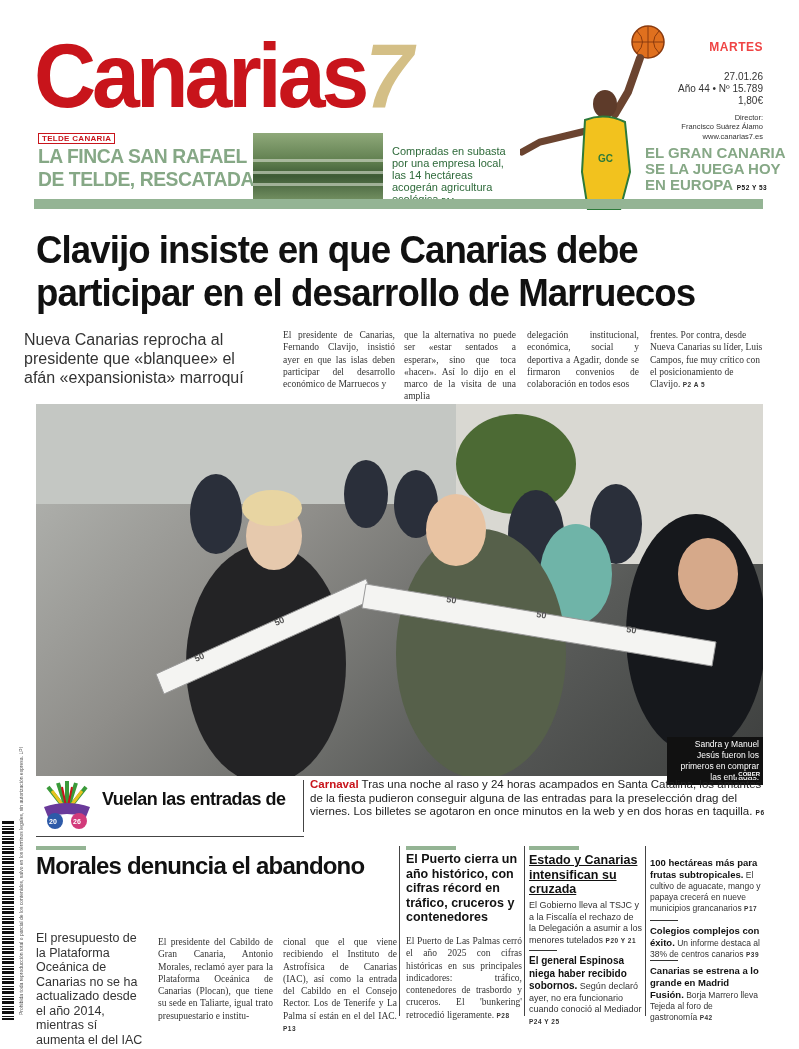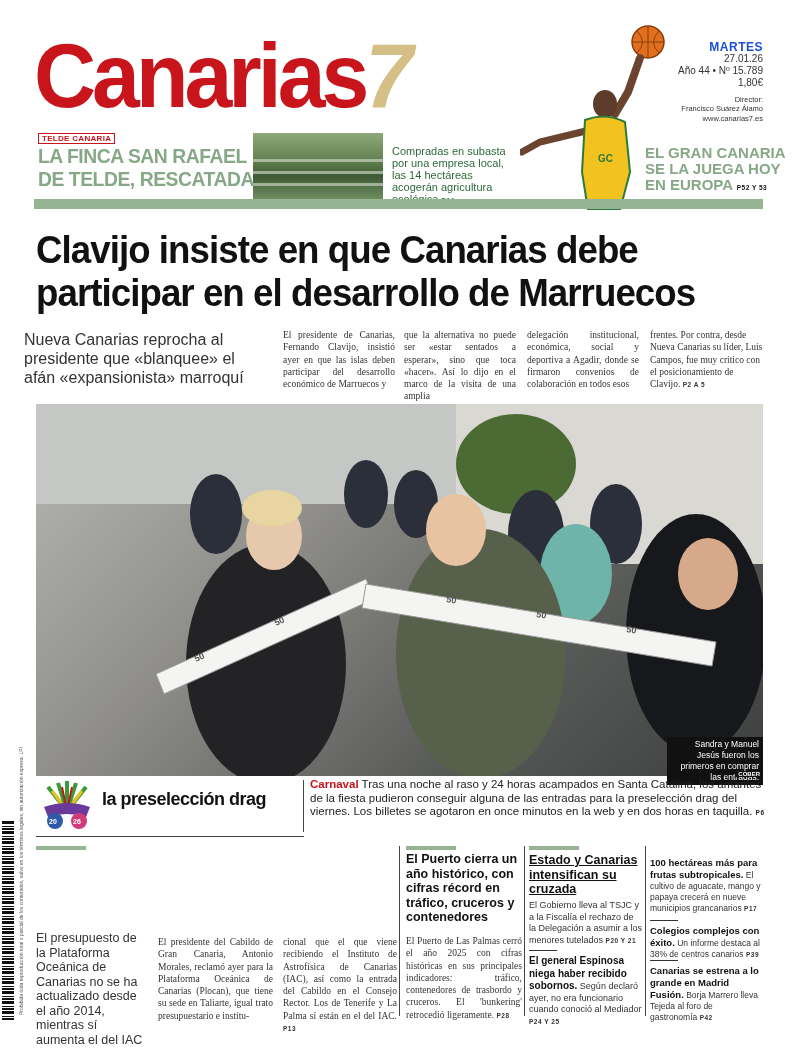--- a/index.html
+++ b/index.html
@@ -3,21 +3,21 @@
 <meta charset="utf-8">
 <style>
   * { box-sizing: border-box; margin: 0; padding: 0; }
   body { width: 799px; height: 1049px; background: #ffffff; position: relative; overflow: hidden; font-family: "Liberation Sans", sans-serif; color: #1a1a1a; }
   .abs { position: absolute; }
 
   
   .logo { left: 34px; top: 30px; font-family: "Liberation Sans", sans-serif; font-weight: 900; font-size: 86px; letter-spacing: -4px; line-height: 1; color: #c8141b; transform: scaleY(1.05); transform-origin: top left; }
   .logo .seven { color: #d4bf86; font-style: italic; letter-spacing: 0; }
   .meta { right: 36px; top: 41px; text-align: right; font-size: 10px; line-height: 12px; color: #333; }
-  .meta .day { font-weight: 700; font-size: 12px; letter-spacing: 0.5px; margin-bottom: 0; color: #1d4ed8; }
+  .meta .day { font-weight: 700; font-size: 12px; letter-spacing: 0.5px; margin-bottom: 18px; color: #ef4444; }
   .meta .director { margin-top: 6px; font-size: 7.5px; line-height: 9px; }
   .meta .web { font-weight: 400; font-size: 7.5px; }
 
   
   .player { left: 520px; top: 22px; width: 150px; height: 188px; }
 
   
   .teaser-bar { left: 34px; top: 199px; width: 729px; height: 10px; background: #94b494; }
   .tag { left: 38px; top: 133px; font-size: 8px; font-weight: 700; color: #c8141b; border: 1px solid #c8141b; padding: 0 3px; line-height: 9px; letter-spacing: 0.3px; }
   .teaser1 { left: 38px; top: 144px; font-size: 21px; line-height: 23px; color: #86a886; font-weight: 700; letter-spacing: -0.5px; font-family: "Liberation Sans", sans-serif; transform: scaleX(0.92); transform-origin: left; }
@@ -150,32 +150,33 @@
     <path d="M31 30 L16 10 M31 30 L46 10" stroke="#e8c21e" stroke-width="3"></path>
     <path d="M31 30 L26 6 M31 30 L36 6" stroke="#c8141b" stroke-width="2"></path>
     <path d="M8 26 Q31 18 54 26 L50 36 Q31 30 12 36 Z" fill="#6a3a9a"></path>
     <circle cx="19" cy="40" r="8" fill="#2d5aa8"></circle>
       <circle cx="43" cy="40" r="8" fill="#d23a7a"></circle>
     <text x="13" y="43" font-size="7" fill="#fff" font-family="Liberation Sans, sans-serif" font-weight="700">20</text>
     <text x="37" y="43" font-size="7" fill="#fff" font-family="Liberation Sans, sans-serif" font-weight="700">26</text>
   </svg>
 </div>
 <div class="abs carn-title">
-  <div>la preselección drag</div>
+  <div>Vuelan las entradas de</div>
 </div>
 <div class="abs rule-v" style="left:303px;top:780px;height:52px;"></div>
 <div class="abs carn-text">
   <span class="kw">Carnaval</span>
   <span>Tras una noche al raso y 24 horas acampados en Santa Catalina, los amantes de la fiesta pudieron conseguir alguna de las entradas para la preselección drag del viernes. Los billetes se agotaron en once minutos en la web y en dos horas en taquilla.</span>
   <span class="pageref">P6</span>
 </div>
 <div class="abs" style="left:36px;top:836px;width:268px;height:1px;background:#444;"></div>
 
 <div class="abs green-tab" style="left:36px;top:846px;width:50px;"></div>
 <div class="abs story-title" style="left:36px;top:853px;font-size:24px;line-height:26px;letter-spacing:-0.8px;width:362px;">
+  <div>Morales denuncia el abandono</div>
 </div>
 <div class="abs" style="left:36px;top:931px;width:112px;font-size:12.5px;line-height:14.5px;color:#333;">El presupuesto de la Plataforma Oceánica de Canarias no se ha actualizado desde el año 2014, mientras sí aumenta el del IAC</div>
 <div class="abs body-col" style="left:158px;top:936px;width:115px;">El presidente del Cabildo de Gran Canaria, Antonio Morales, reclamó ayer para la Plataforma Oceánica de Canarias (Plocan), que tiene su sede en Taliarte, igual trato presupuestario e institu-</div>
 <div class="abs body-col" style="left:283px;top:936px;width:114px;">
   <span>cional que el que viene recibiendo el Instituto de Astrofísica de Canarias (IAC), así como la entrada del Cabildo en el Consejo Rector. Los de Tenerife y La Palma sí están en el del IAC.</span>
   <span class="pageref" style="font-family:'Liberation Sans',sans-serif;">P13</span>
 </div>
 <div class="abs rule-v" style="left:399px;top:846px;height:170px;"></div>
 
 <div class="abs green-tab" style="left:406px;top:846px;width:50px;"></div>

